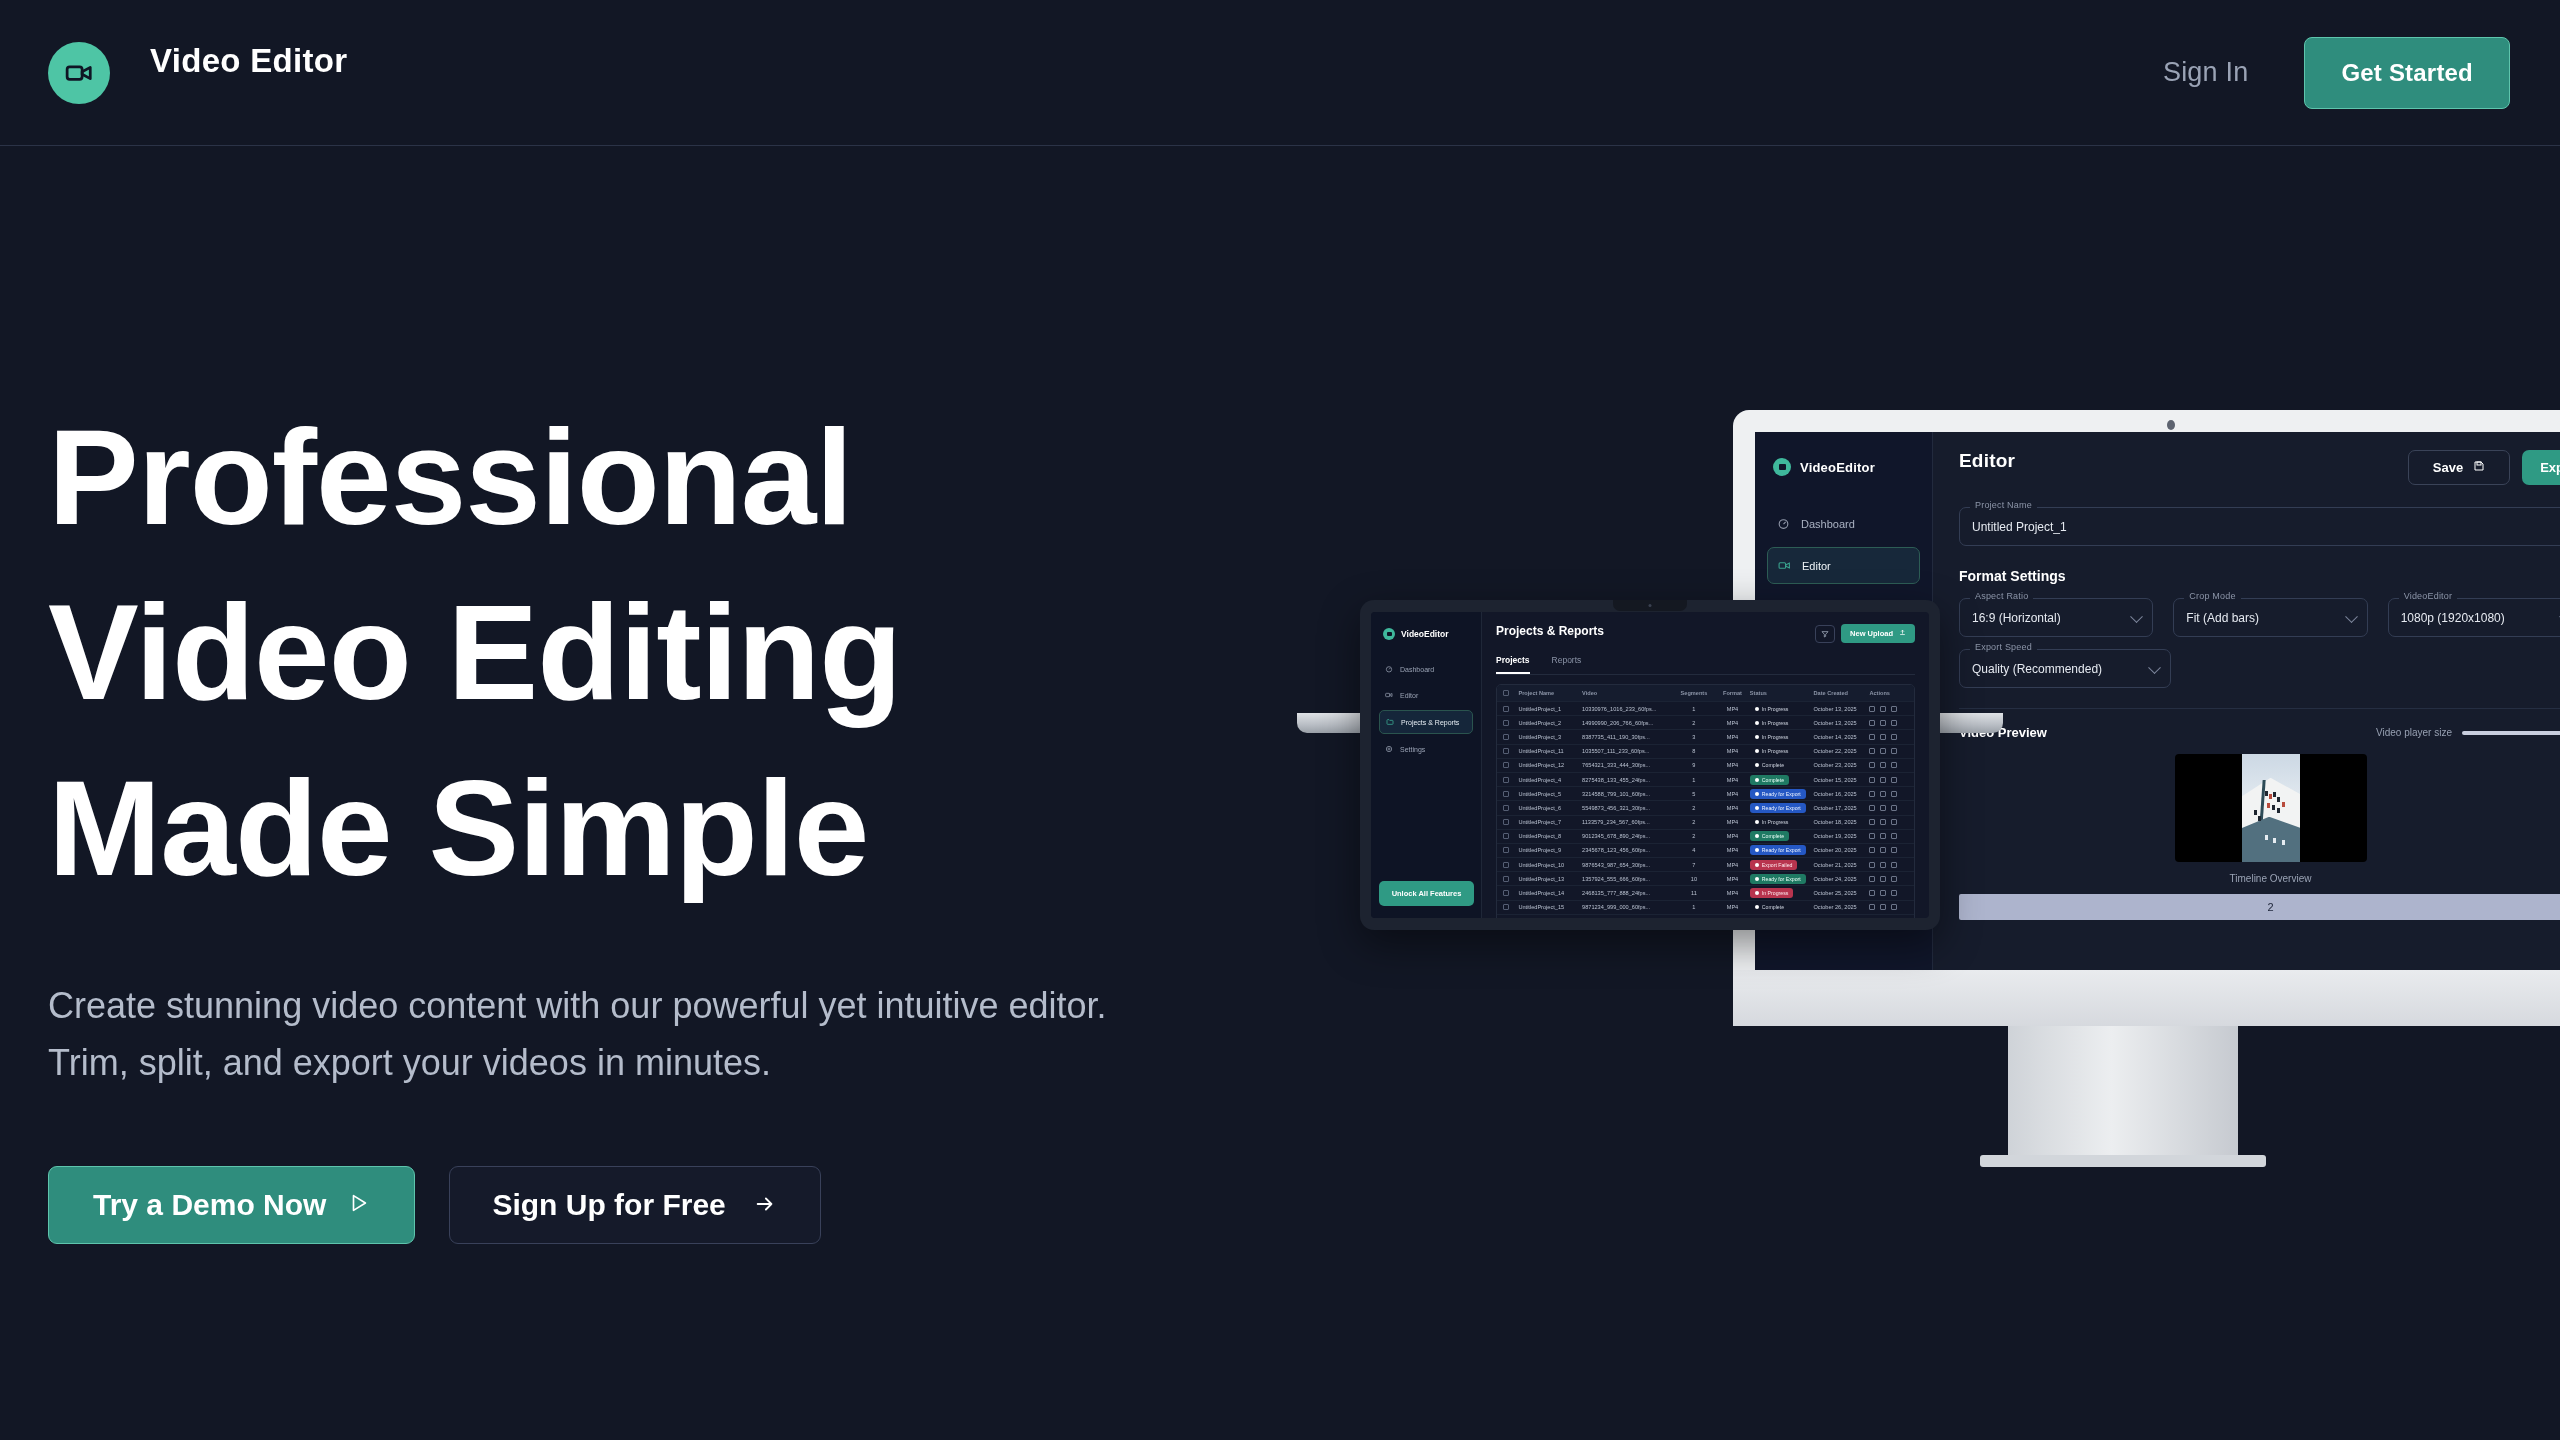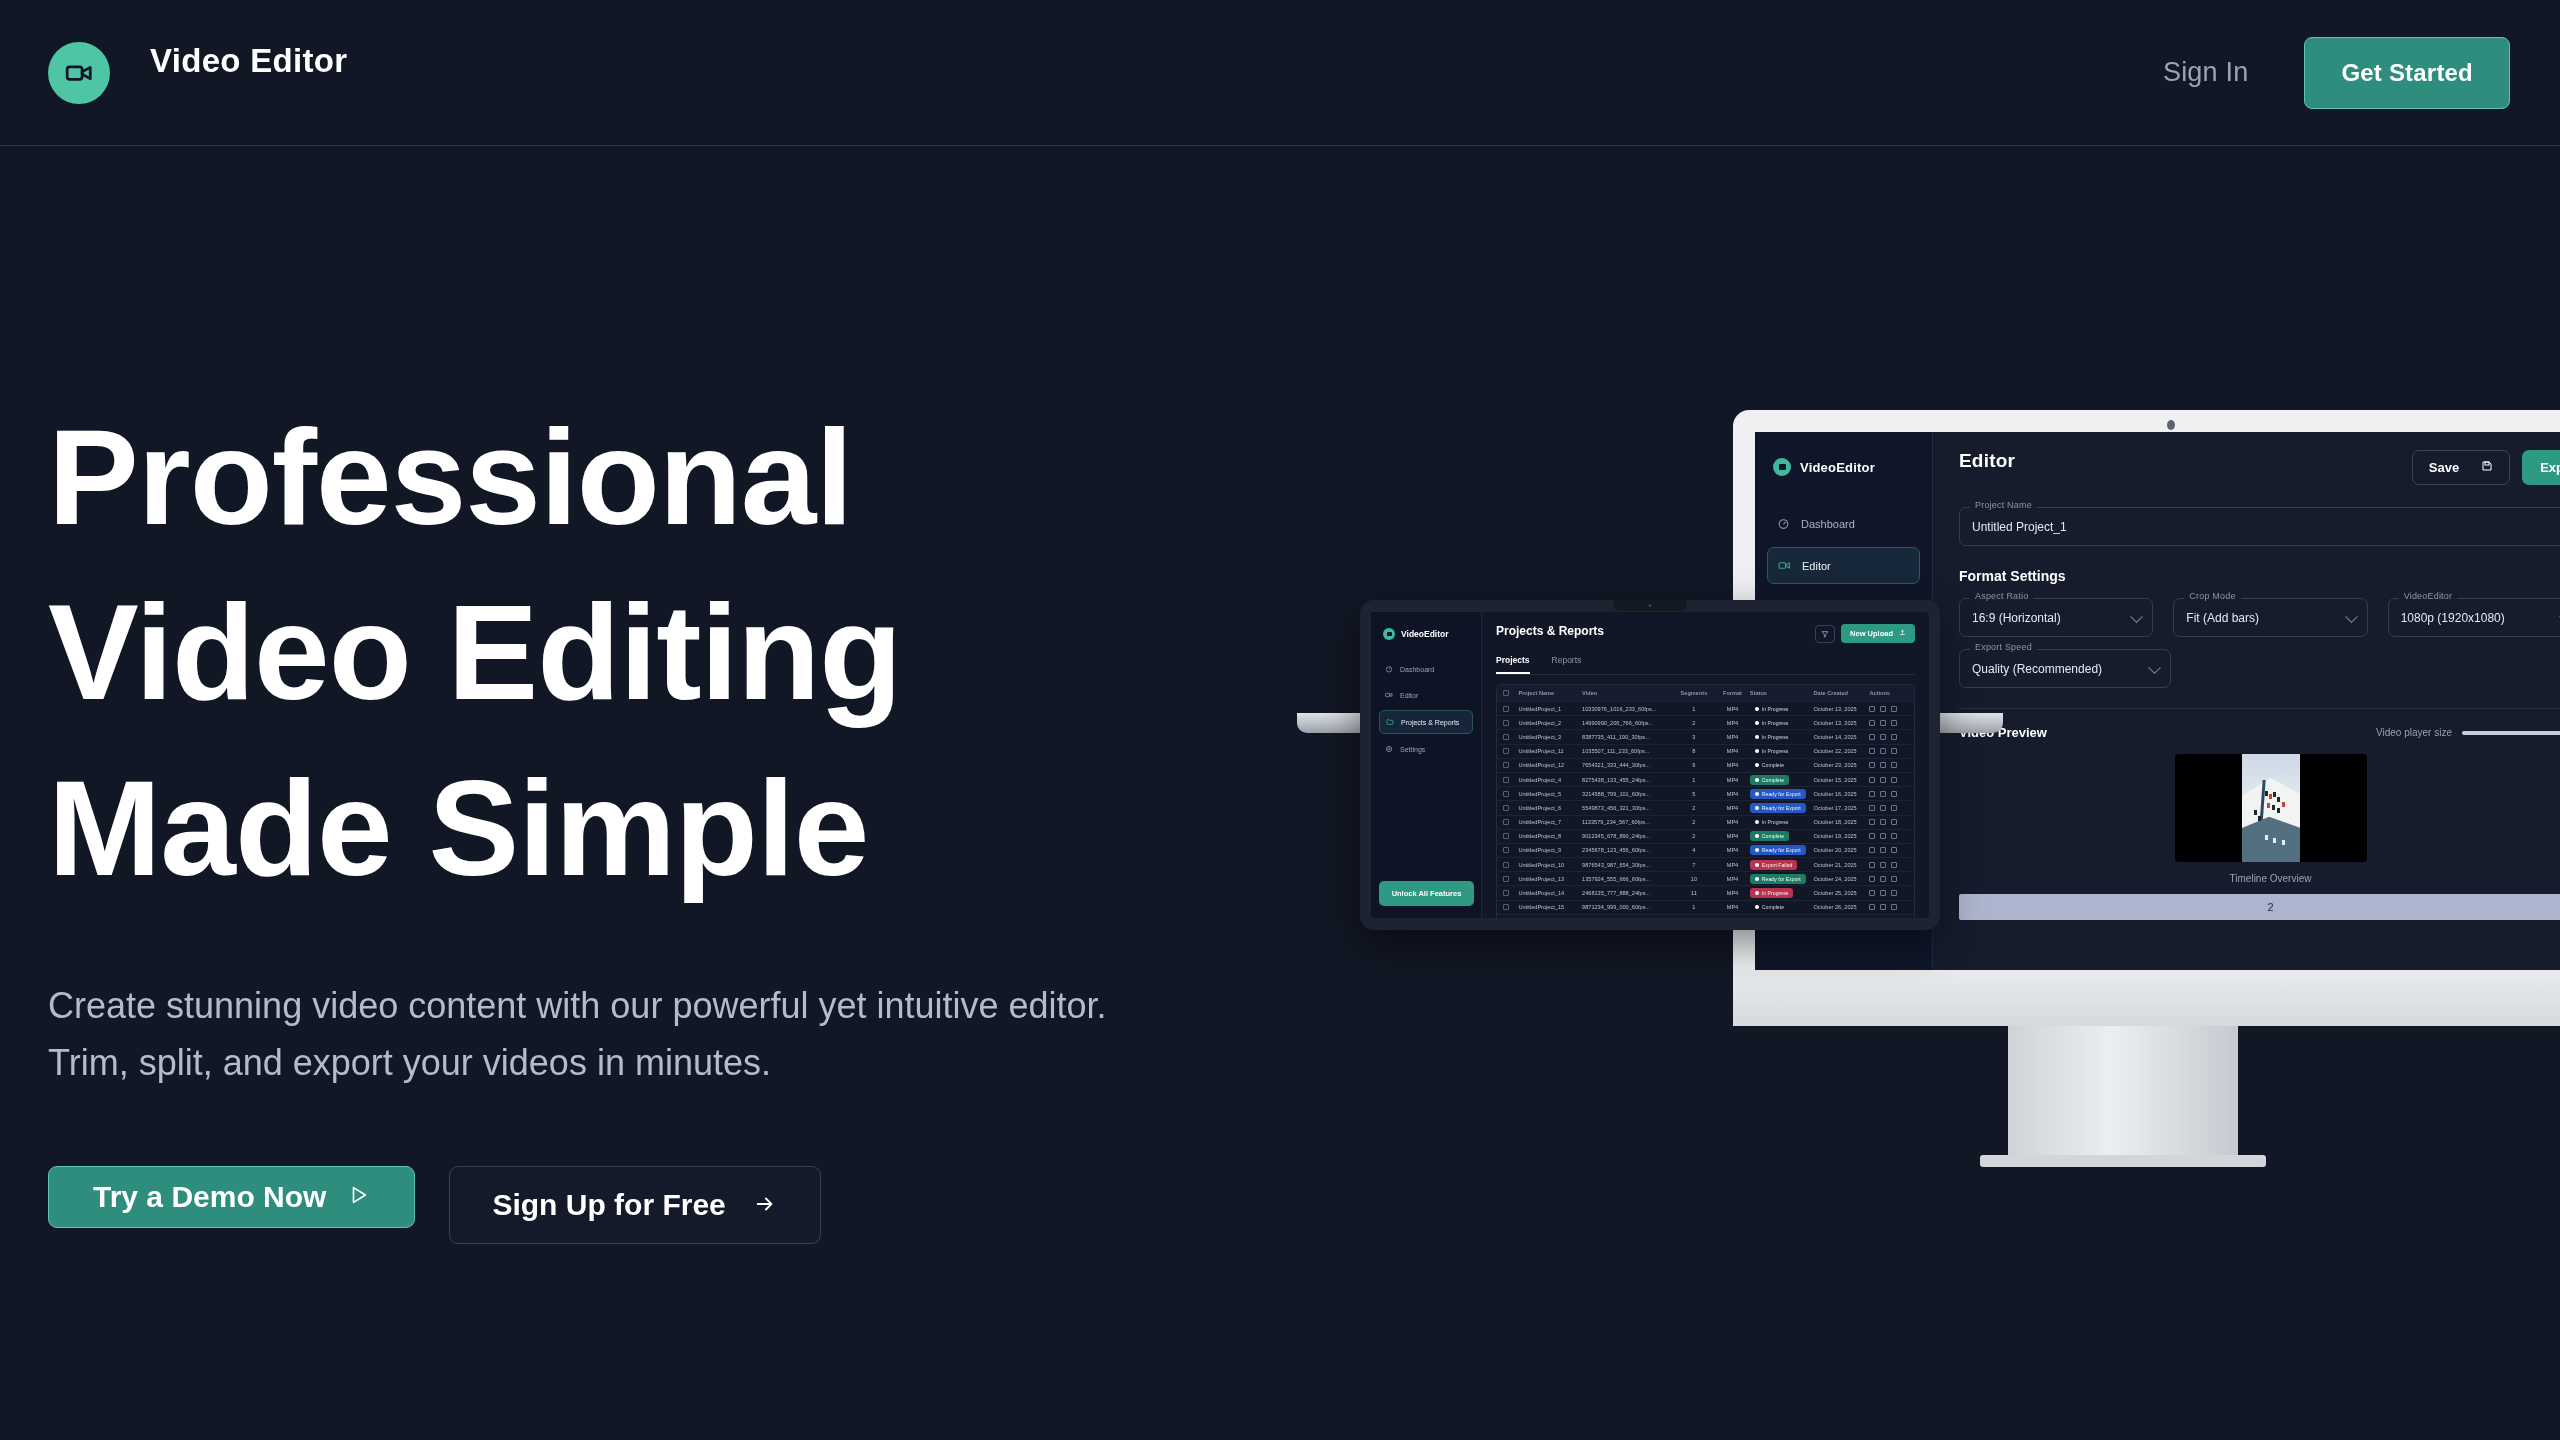--- a/index.html
+++ b/index.html
@@ -38,21 +38,21 @@
     font-size:136px; line-height:1.29; font-weight:bold; color:#fff;
     letter-spacing:-1px; white-space:pre-line;
   }
   .hero-sub{
     margin-top:62px; font-size:36px; line-height:1.58; color:#b4bccb;
     max-width:1075px; font-weight:400;
   }
   .hero-ctas{ margin-top:74px; display:flex; gap:34px; }
   .btn-demo{
     background:#2f8d7d; border:1px solid #5ec5ad; border-radius:9px;
-    height:62px; display:flex;align-items:center;gap:22px;
+    height:78px; display:flex;align-items:center;gap:22px;
     padding:0 44px; font-size:30px; font-weight:bold; color:#fff;
   }
   .btn-signup{
     background:#151a2a; border:1px solid #39415a; border-radius:9px;
     height:78px; display:flex;align-items:center;gap:26px;
     padding:0 42px; font-size:30px; font-weight:bold; color:#fff;
   }
 
   
   .stage{ position:absolute; left:1360px; top:395px; width:1240px; height:850px; }
@@ -101,22 +101,22 @@
   }
   .m-nav-item.active{
     background:#17283a; border:1px solid #2d5d55; color:#eef3f6;
   }
   .m-nav-ic{width:13px;height:13px;display:block;opacity:.85;}
   .m-main{ position:absolute;left:178px;top:0;right:0;bottom:0;padding:18px 26px; }
   .m-topbar{ display:flex;align-items:flex-start;justify-content:space-between; }
   .m-title{ font-size:19px;font-weight:bold;color:#fff;letter-spacing:.2px; }
   .m-topbtns{ display:flex;gap:12px; }
   .m-save{
-    border:1px solid #3a4358;border-radius:7px;padding:9px 16px;
-    font-size:13px;font-weight:bold;color:#fff;display:flex;align-items:center;gap:22px;
+    border:1px solid #3a4358;border-radius:7px;padding:9px 24px;
+    font-size:13px;font-weight:bold;color:#fff;display:flex;align-items:center;gap:10px;
   }
   .m-export{
     background:#2f9a84;border-radius:7px;padding:9px 18px;
     font-size:13px;font-weight:bold;color:#fff;display:flex;align-items:center;gap:10px;
   }
   .fieldset{
     position:relative;border:1px solid #333d54;border-radius:7px;
     padding:12px 12px 11px;
   }
   .fieldset > legend{

